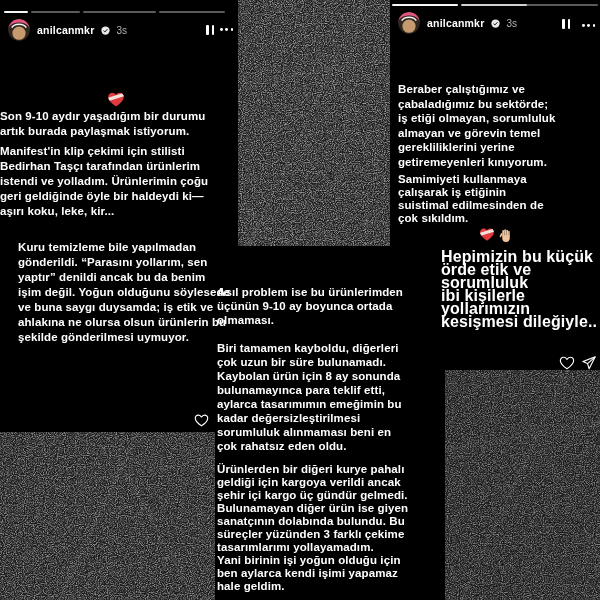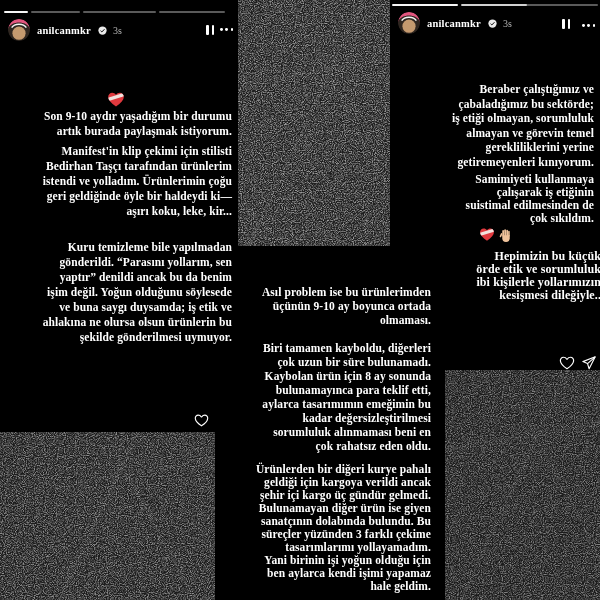--- a/index.html
+++ b/index.html
@@ -6,21 +6,21 @@
     --background:#000000;
     --text-primary:#ffffff;
     --timestamp:#b5b5b5;
     --texture-base:#1c1c1c;
     --progress-active:#f5f5f5;
     --progress-inactive:#6a6a6a;
   }
   *{margin:0;padding:0;box-sizing:border-box;}
   html,body{width:600px;height:600px;overflow:hidden;background:var(--background);}
   #canvas{position:relative;width:476px;height:600px;background:var(--background);
-          font-family:Liberation Serif, serif;}
+          font-family:Liberation Sans, sans-serif;}
 
   
   .texture{position:absolute;background:var(--texture-base);overflow:hidden;}
   .texture svg{display:block;width:100%;height:100%;}
   .texture::after{content:"";position:absolute;inset:0;
     background-image:
       linear-gradient(115deg, transparent 46%, rgba(255,255,255,.05) 47%, transparent 48%),
       linear-gradient(62deg, transparent 63%, rgba(255,255,255,.04) 64%, transparent 65%),
       linear-gradient(170deg, transparent 30%, rgba(255,255,255,.03) 31%, transparent 33%);}
 
@@ -35,27 +35,27 @@
   .avatar{width:22px;height:22px;border-radius:50%;overflow:hidden;flex:none;cursor:pointer;}
   .uname{color:var(--text-primary);font-size:10.5px;font-weight:bold;letter-spacing:.2px;cursor:pointer;}
   .badge{width:9px;height:9px;flex:none;}
   .tstamp{color:var(--timestamp);font-size:10px;margin-left:-1px;}
   .pausebtn{position:absolute;display:flex;gap:3px;cursor:pointer;padding:2px;}
   .pausebtn i{display:block;width:2.5px;height:10px;background:var(--text-primary);border-radius:1px;}
   .morebtn{position:absolute;display:flex;gap:2.5px;cursor:pointer;padding:4px 2px;}
   .morebtn i{display:block;width:2.8px;height:2.8px;border-radius:50%;background:var(--text-primary);}
 
   
-  .stxt{position:absolute;color:var(--text-primary);font-weight:bold;text-align:right;
+  .stxt{position:absolute;color:var(--text-primary);font-weight:bold;text-align:left;
         white-space:pre-line;letter-spacing:.1px;}
   .left-col{left:0;width:232px;font-size:11.5px;line-height:15px;}
   .mid-col{left:217px;width:214px;font-size:11.5px;line-height:14px;}
   .right-col{left:398px;width:196px;font-size:11.5px;line-height:14.5px;}
   .tight{line-height:13px;}
-  .clipped{left:441px;width:160px;text-align:right;font-size:12px;line-height:13px;}
+  .clipped{left:441px;width:160px;text-align:left;font-size:16px;line-height:13px;}
 
   .emoji{position:absolute;}
   .emoji-row{position:absolute;left:398px;width:196px;display:flex;justify-content:center;gap:3px;}
 
   .iconbtn{position:absolute;cursor:pointer;}
   .iconbtn svg{display:block;}
 </style>
 </head>
 <body>
 

